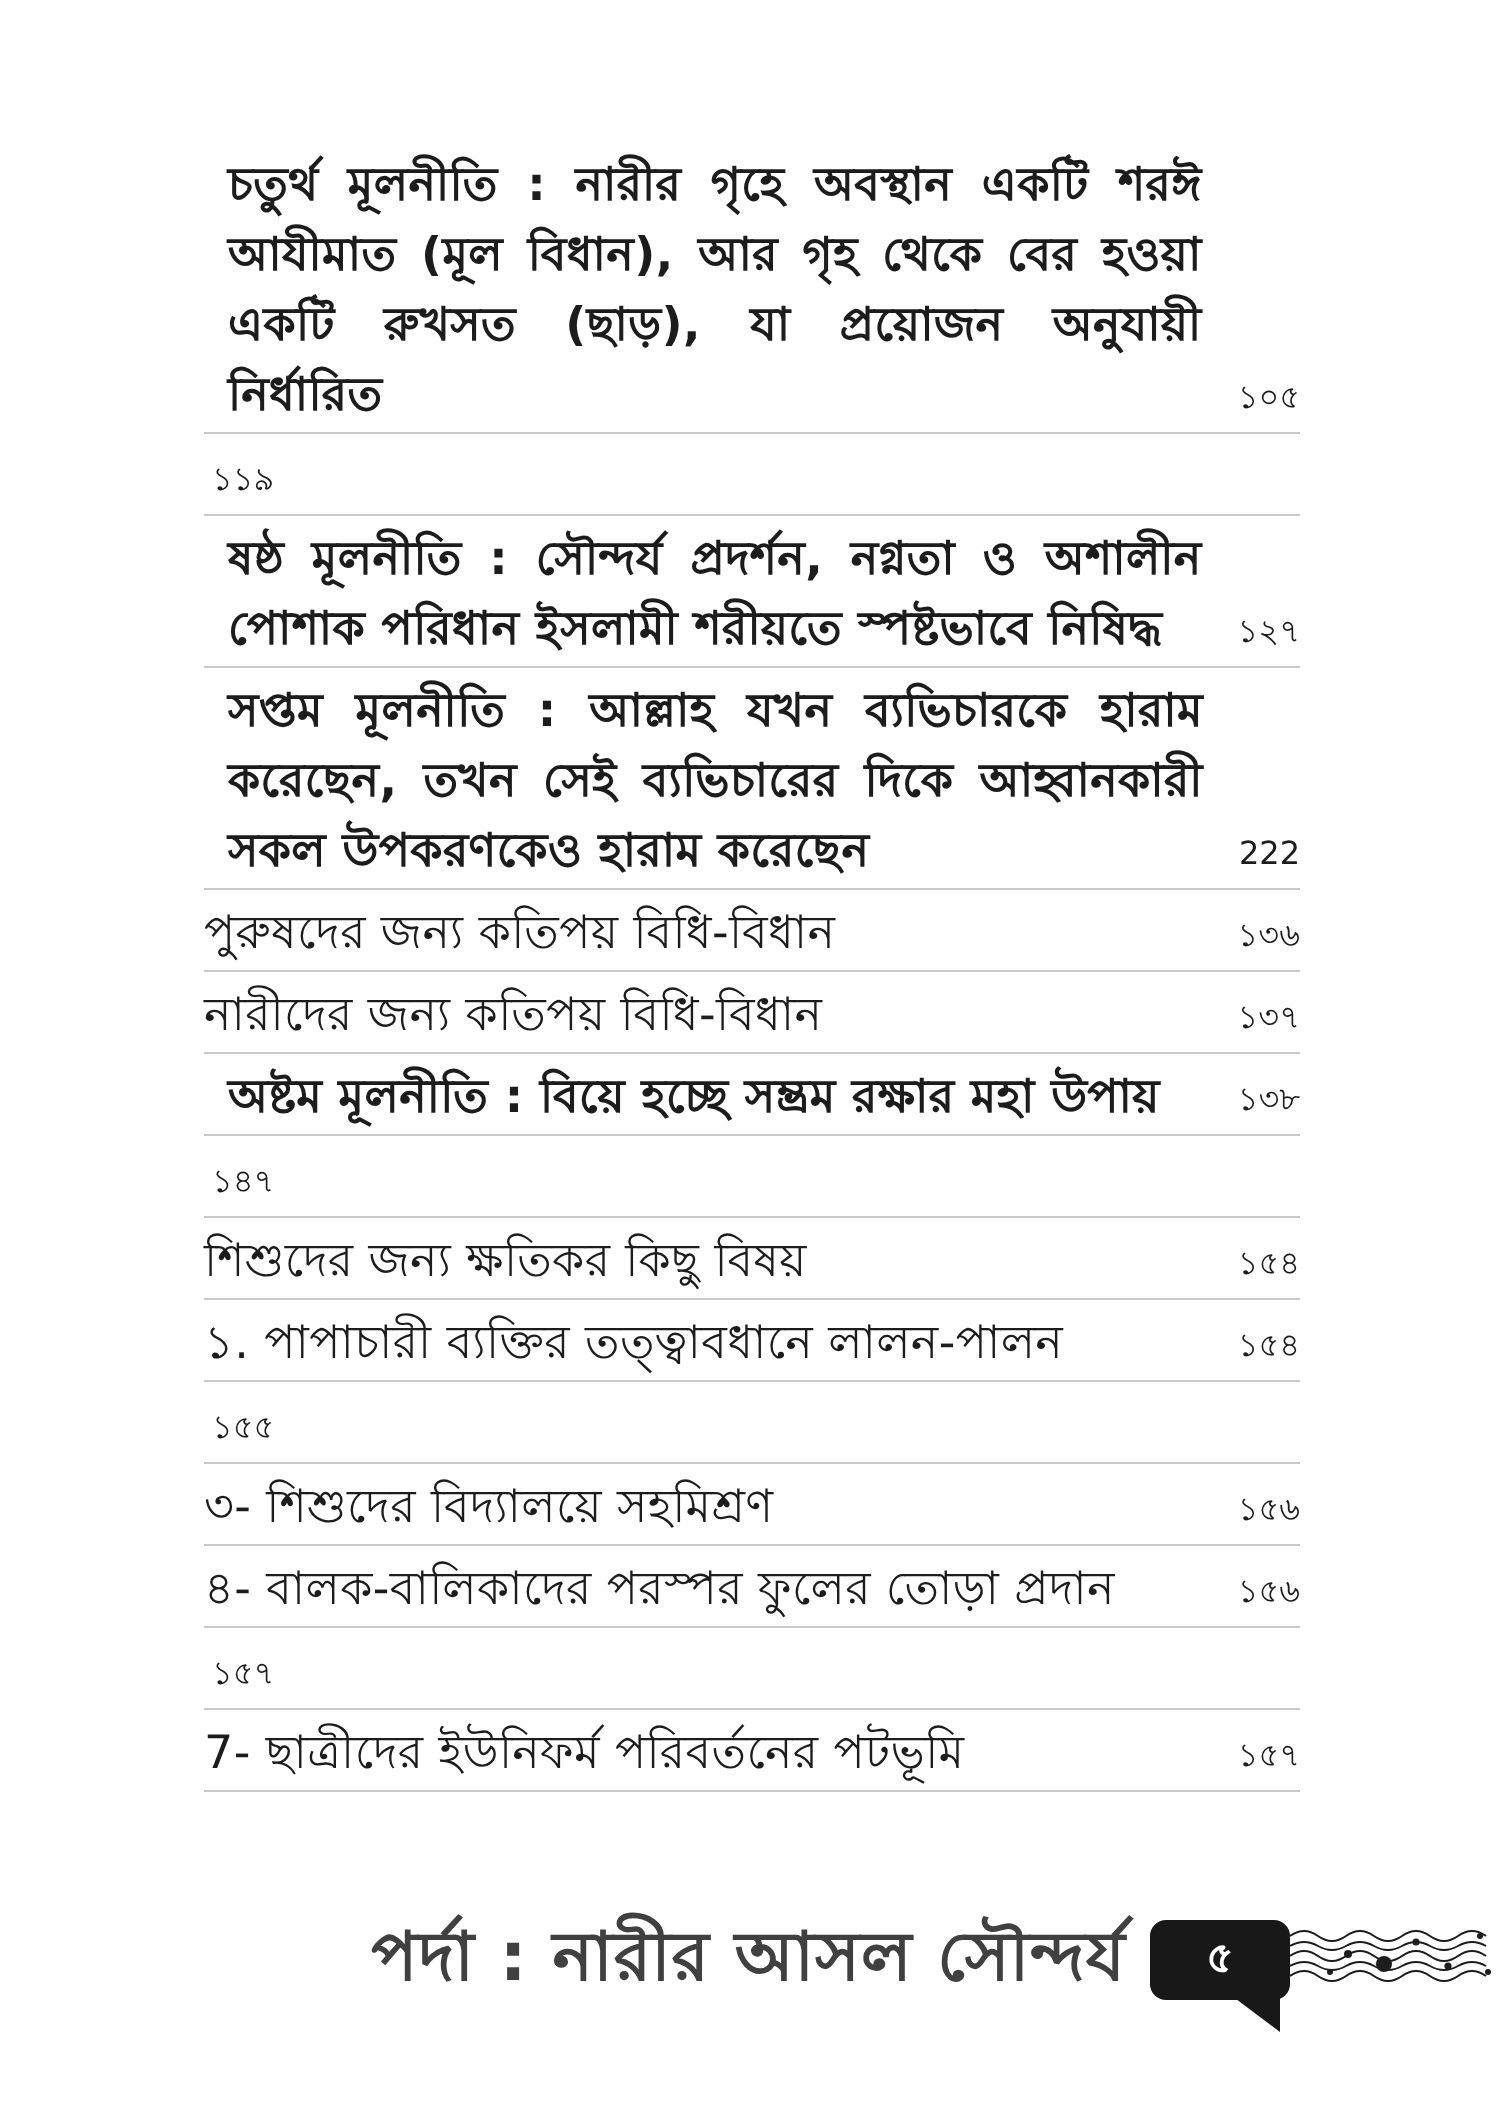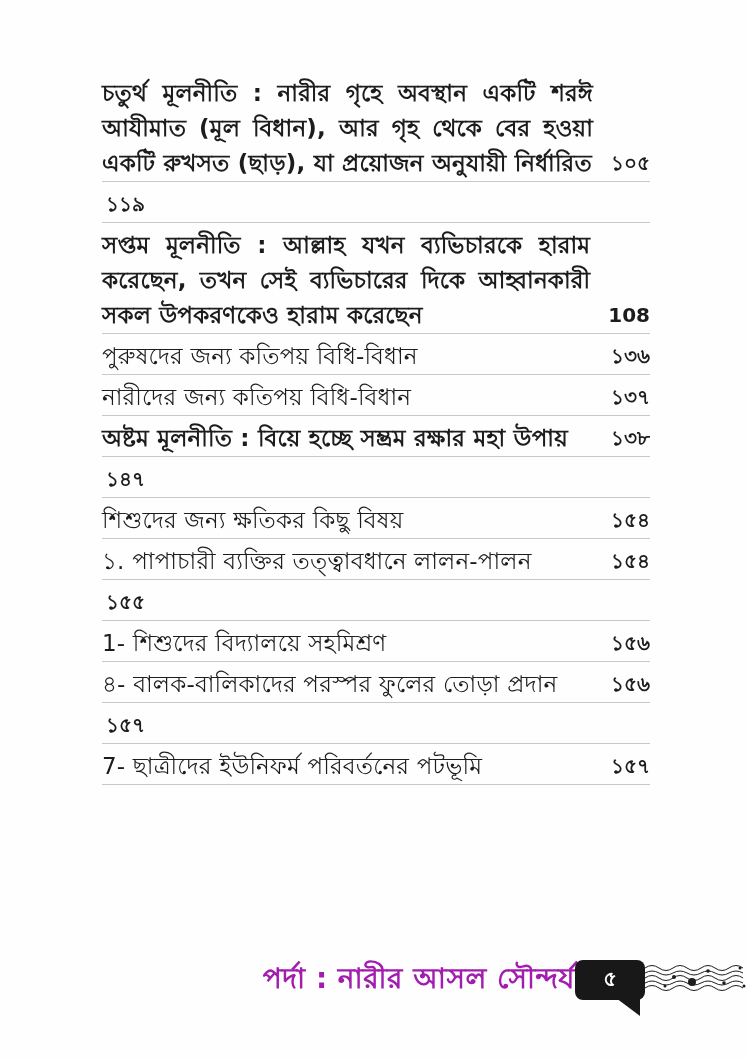--- a/index.html
+++ b/index.html
@@ -32,45 +32,46 @@
   }
   .toc-label {
     flex: 1;
     font-size: 23px;
     line-height: 35px;
     text-align: justify;
     letter-spacing: 0.2px;
   }
   .toc-row.bold .toc-label {
     font-weight: bold;
+    margin-left: 12px;
   }
   .toc-page {
-    font-size: 20px;
-    font-weight: bold;
+    font-size: 16px;
+    font-weight: normal;
     line-height: 35px;
     white-space: nowrap;
     padding-left: 4px;
   }
   .footer {
     position: absolute;
     top: 952px;
     right: 0;
     left: 0;
     height: 70px;
     display: flex;
     justify-content: flex-end;
     align-items: center;
   }
   .book-title {
-    font-size: 28px;
+    font-size: 34px;
     font-weight: bold;
     letter-spacing: 0.5px;
-    margin-right: 0;
+    margin-right: 12px;
     margin-top: -14px;
-    color: #a21caf;
+    color: #404040;
   }
   .page-badge {
     position: relative;
     width: 70px;
     height: 40px;
     background: #181818;
     border-radius: 8px;
     display: flex;
     align-items: center;
     justify-content: center;
@@ -105,22 +106,26 @@
 
   <div class="toc">
     <div class="toc-row bold">
       <div class="toc-label">চতুর্থ মূলনীতি : নারীর গৃহে অবস্থান একটি শরঈ আযীমাত (মূল বিধান), আর গৃহ থেকে বের হওয়া একটি রুখসত (ছাড়), যা প্রয়োজন অনুযায়ী নির্ধারিত</div>
       <div class="toc-page">১০৫</div>
     </div>
     <div class="toc-row bold">
       <div class="toc-page">১১৯</div>
     </div>
     <div class="toc-row bold">
+      <div class="toc-label">ষষ্ঠ মূলনীতি : সৌন্দর্য প্রদর্শন, নগ্নতা ও অশালীন পোশাক পরিধান ইসলামী শরীয়তে স্পষ্টভাবে নিষিদ্ধ</div>
+      <div class="toc-page">১২৭</div>
+    </div>
+    <div class="toc-row bold">
       <div class="toc-label">সপ্তম মূলনীতি : আল্লাহ যখন ব্যভিচারকে হারাম করেছেন, তখন সেই ব্যভিচারের দিকে আহ্বানকারী সকল উপকরণকেও হারাম করেছেন</div>
-      <div class="toc-page">108</div>
+      <div class="toc-page">222</div>
     </div>
     <div class="toc-row">
       <div class="toc-label">পুরুষদের জন্য কতিপয় বিধি-বিধান</div>
       <div class="toc-page">১৩৬</div>
     </div>
     <div class="toc-row">
       <div class="toc-label">নারীদের জন্য কতিপয় বিধি-বিধান</div>
       <div class="toc-page">১৩৭</div>
     </div>
     <div class="toc-row bold">
@@ -135,21 +140,21 @@
       <div class="toc-page">১৫৪</div>
     </div>
     <div class="toc-row">
       <div class="toc-label">১. পাপাচারী ব্যক্তির তত্ত্বাবধানে লালন-পালন</div>
       <div class="toc-page">১৫৪</div>
     </div>
     <div class="toc-row">
       <div class="toc-page">১৫৫</div>
     </div>
     <div class="toc-row">
-      <div class="toc-label">1- শিশুদের বিদ্যালয়ে সহমিশ্রণ</div>
+      <div class="toc-label">৩- শিশুদের বিদ্যালয়ে সহমিশ্রণ</div>
       <div class="toc-page">১৫৬</div>
     </div>
     <div class="toc-row">
       <div class="toc-label">৪- বালক-বালিকাদের পরস্পর ফুলের তোড়া প্রদান</div>
       <div class="toc-page">১৫৬</div>
     </div>
     <div class="toc-row">
       <div class="toc-page">১৫৭</div>
     </div>
     <div class="toc-row">

